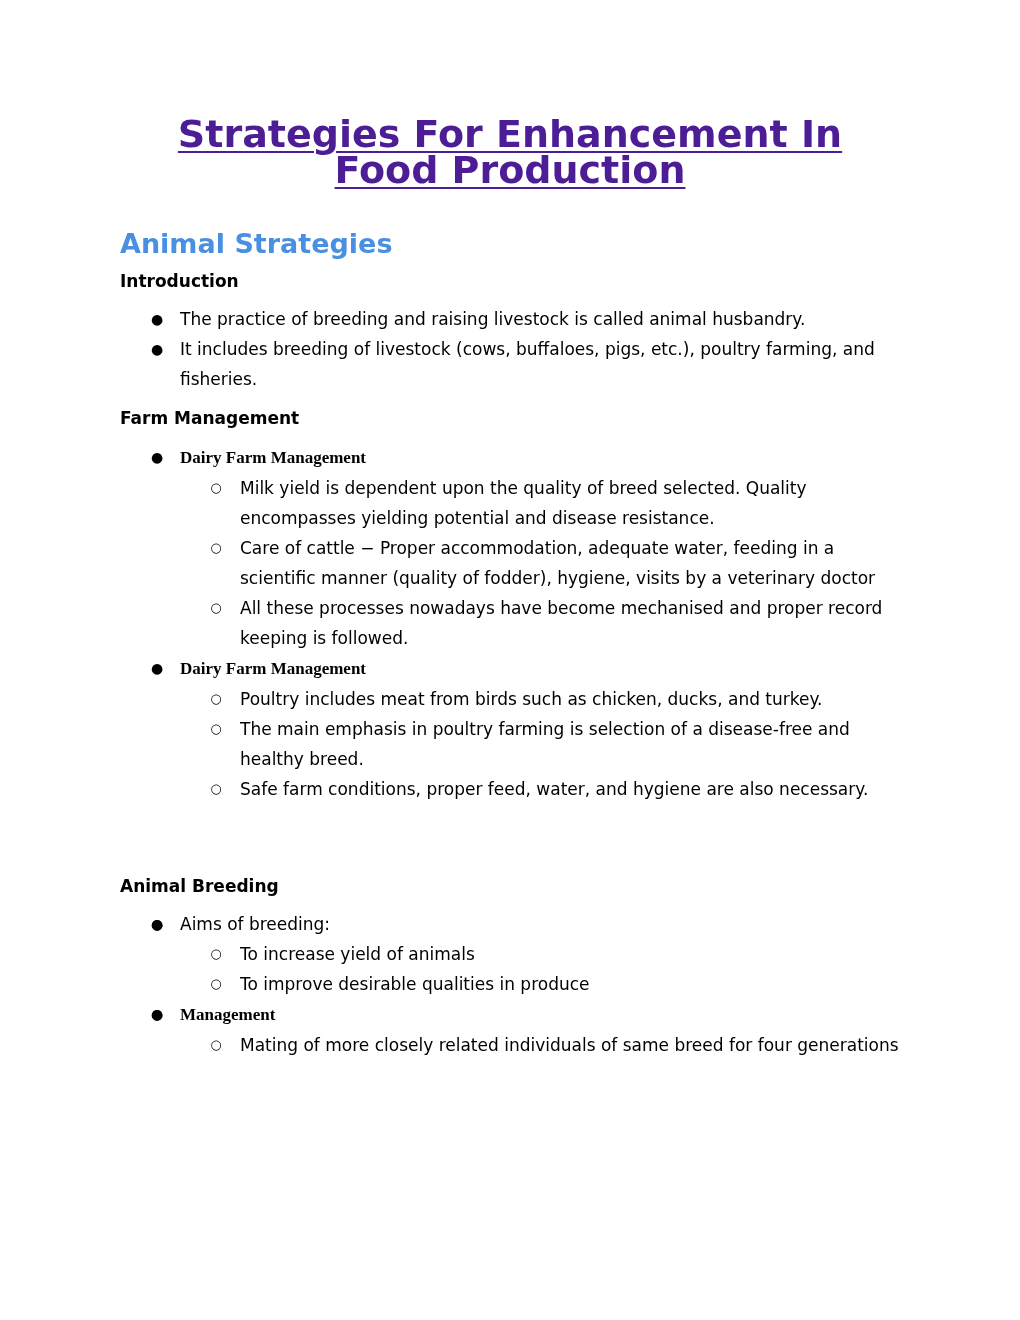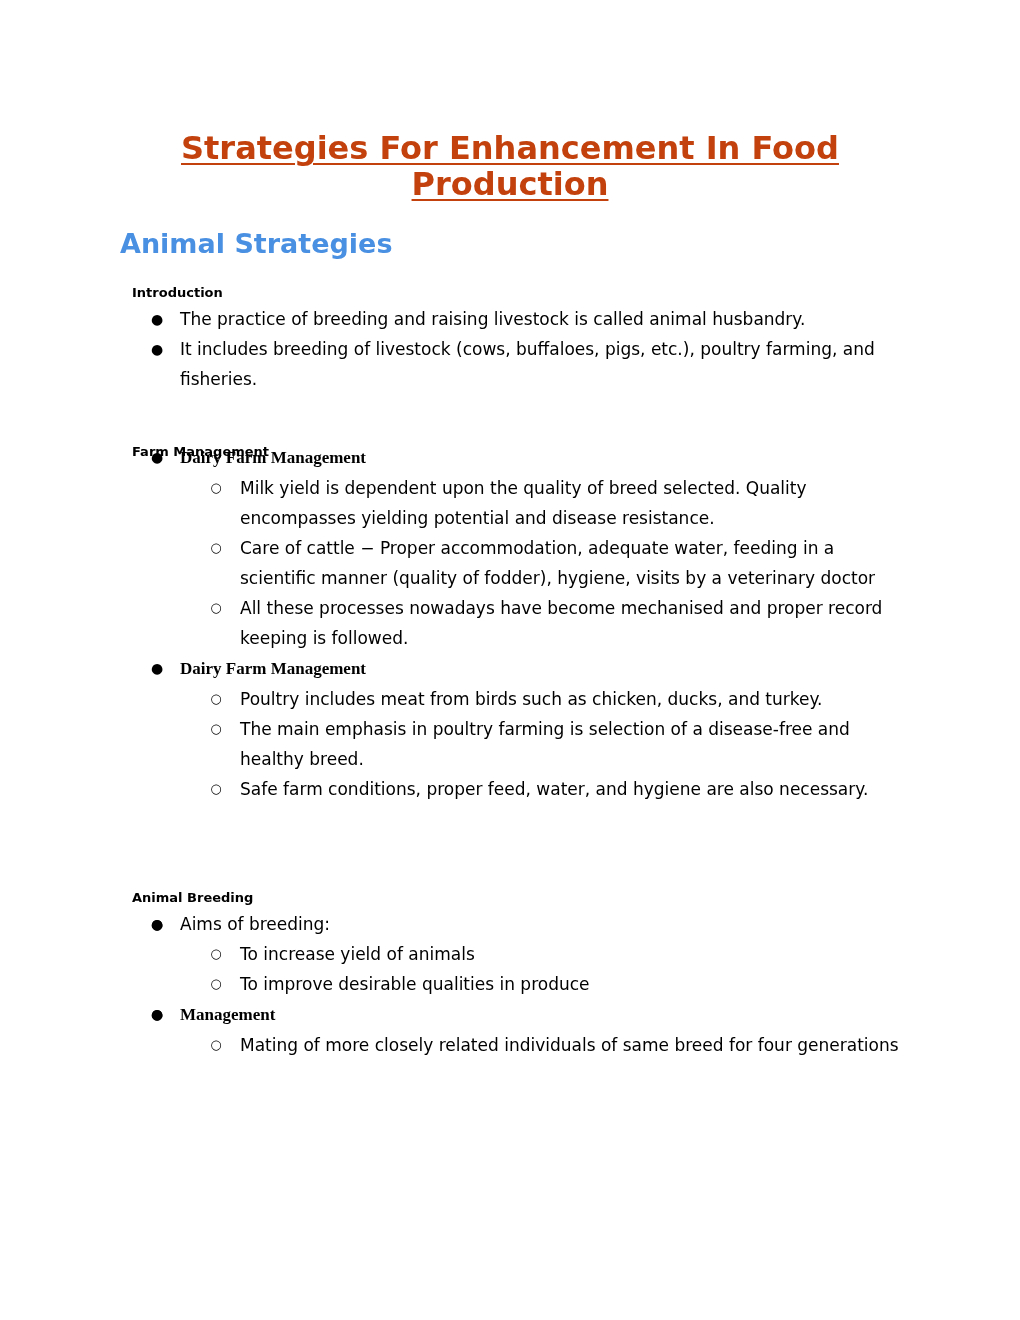--- a/index.html
+++ b/index.html
@@ -16,49 +16,49 @@
     color: #000000;
   }
   .page {
     position: absolute;
     left: 120px;
     top: 0;
     width: 780px;
   }
   .doc-title {
     position: absolute;
-    top: 130px;
+    top: 116px;
     left: 0;
     width: 780px;
     text-align: center;
-    font-size: 32px;
+    font-size: 38px;
     font-weight: bold;
     line-height: 36px;
-    color: #c2410c;
+    color: #4c1d95;
     text-decoration: underline;
     text-decoration-thickness: 2px;
     text-underline-offset: 4px;
     margin: 0;
   }
   .h2 {
     position: absolute;
     top: 226px;
     left: 0;
     font-size: 27px;
     font-weight: bold;
     color: #4a90e2;
     margin: 0;
     line-height: 36px;
   }
   .h3 {
     position: absolute;
     left: 0;
-    font-size: 13px;
+    font-size: 17px;
     font-weight: bold;
-    margin: 12px;
+    margin: 0;
     line-height: 24px;
   }
   .list {
     position: absolute;
     left: 0;
     width: 780px;
     margin: 0;
     padding: 0;
     list-style: none;
   }
@@ -106,21 +106,21 @@
     <li class="li">
       <span class="bullet">●</span>
       <span class="txt">The practice of breeding and raising livestock is called animal husbandry.</span>
     </li>
     <li class="li">
       <span class="bullet">●</span>
       <span class="txt">It includes breeding of livestock (cows, buffaloes, pigs, etc.), poultry farming, and fisheries.</span>
     </li>
   </ul>
 
-  <h3 class="h3" style="top:428px;">Farm Management</h3>
+  <h3 class="h3" style="top:406px;">Farm Management</h3>
   <ul class="list" style="top:442px;">
     <li class="li">
       <span class="bullet">●</span>
       <span class="txt bold">Dairy Farm Management</span>
     </li>
     <li class="li2">
       <span class="bullet">○</span>
       <span class="txt"> Milk yield is dependent upon the quality of breed selected. Quality encompasses yielding potential and disease resistance.</span>
     </li>
     <li class="li2">

